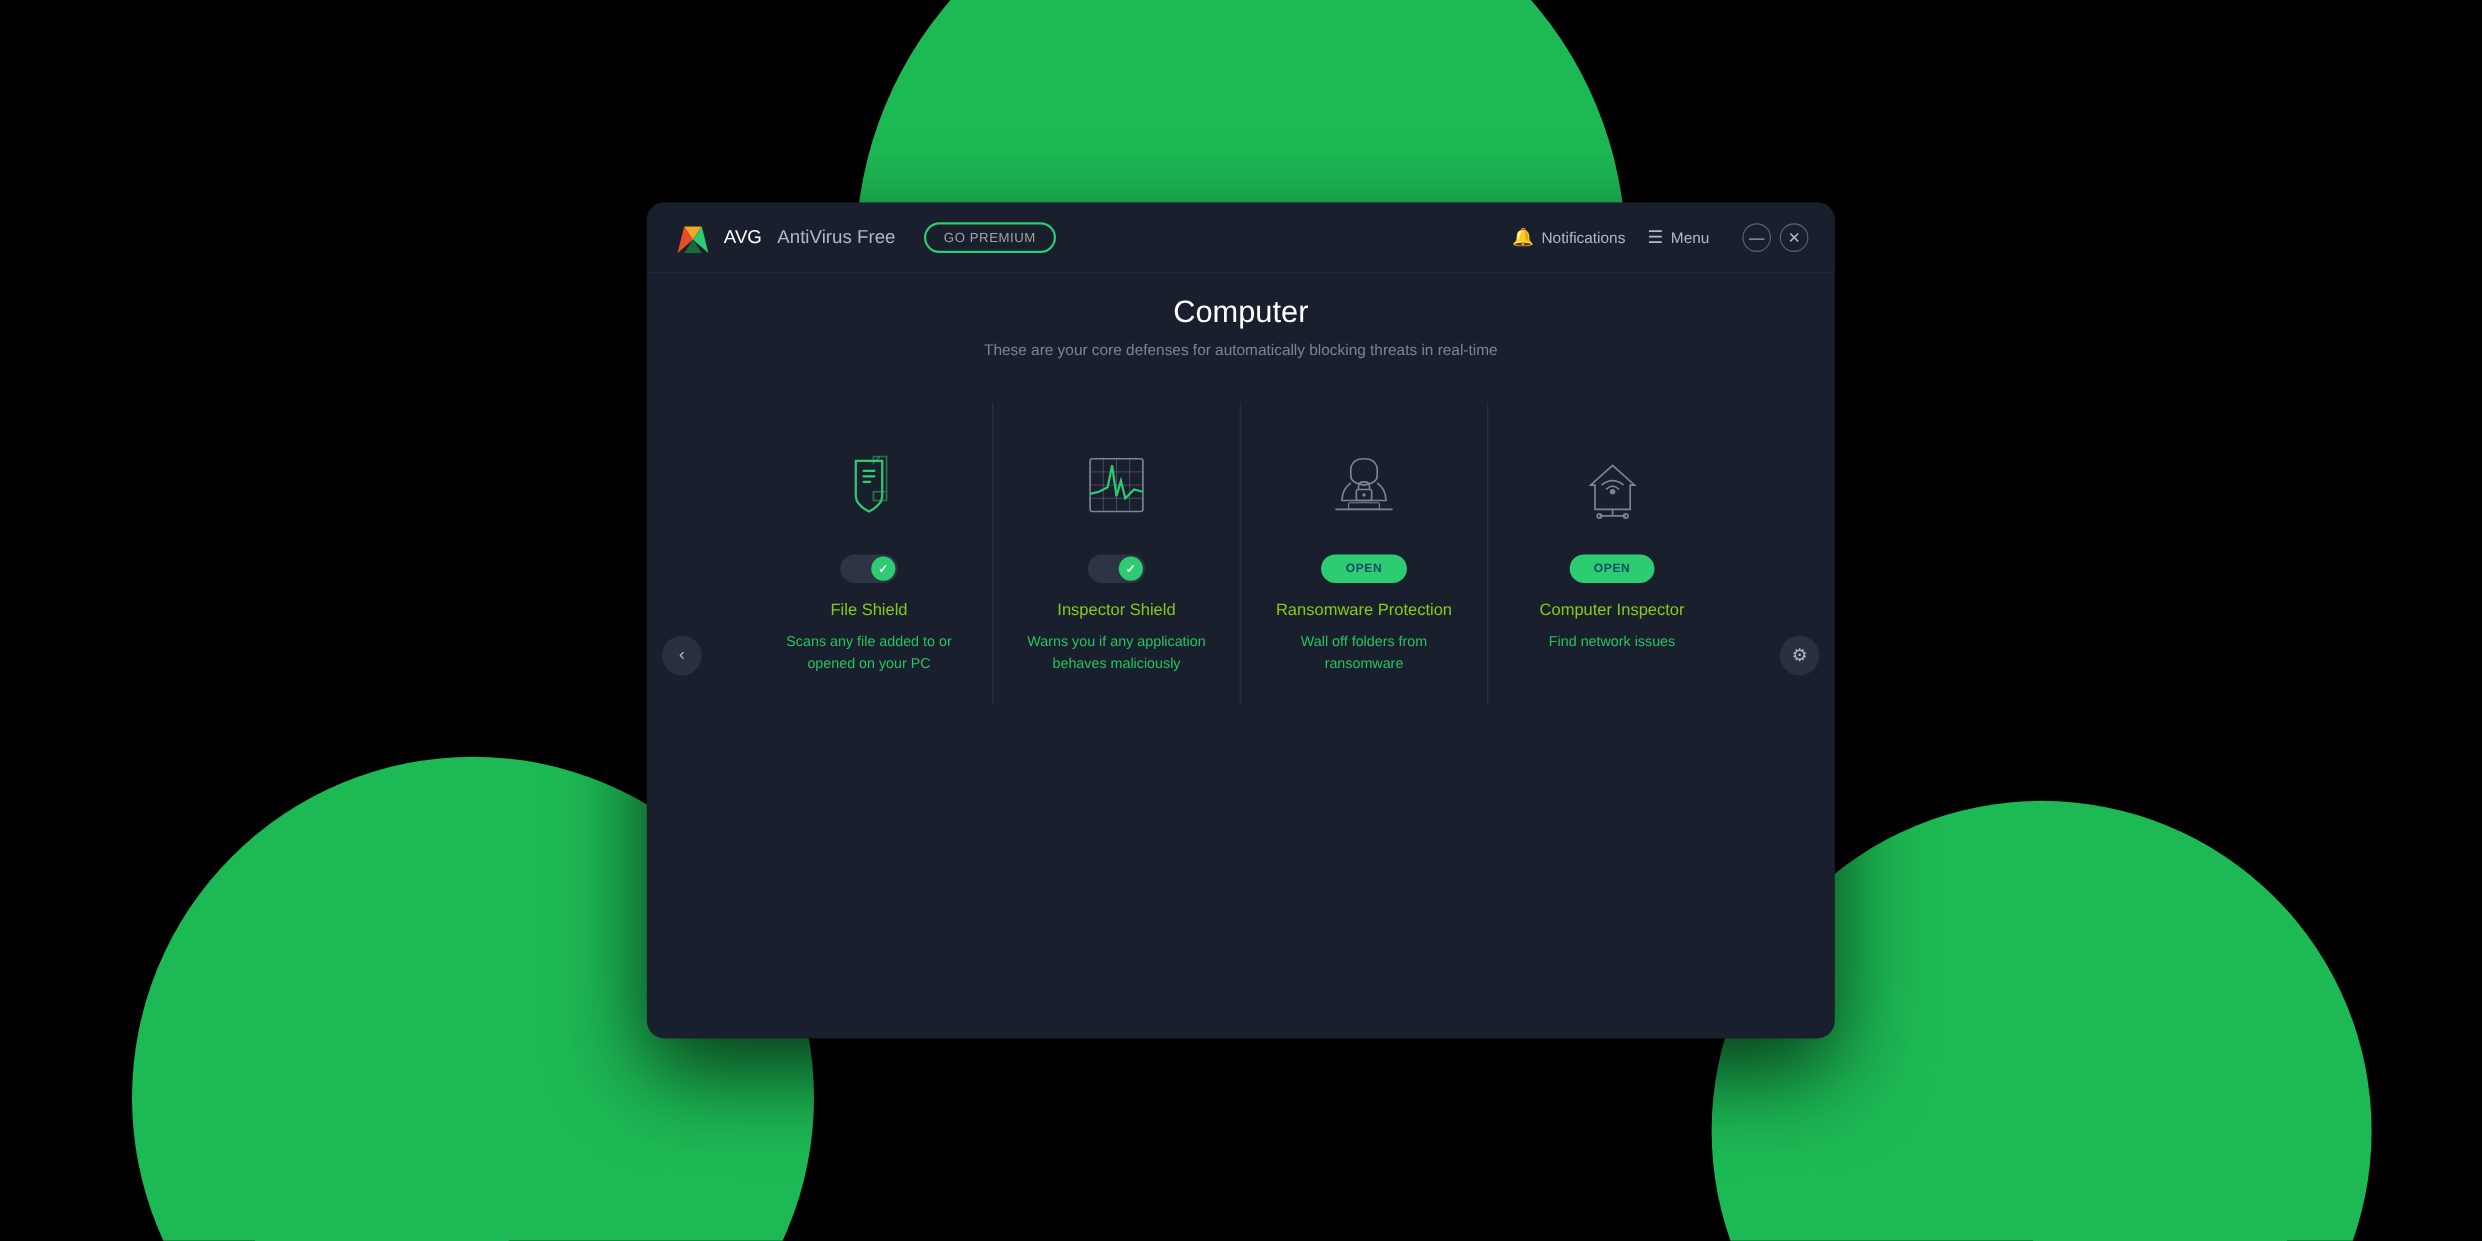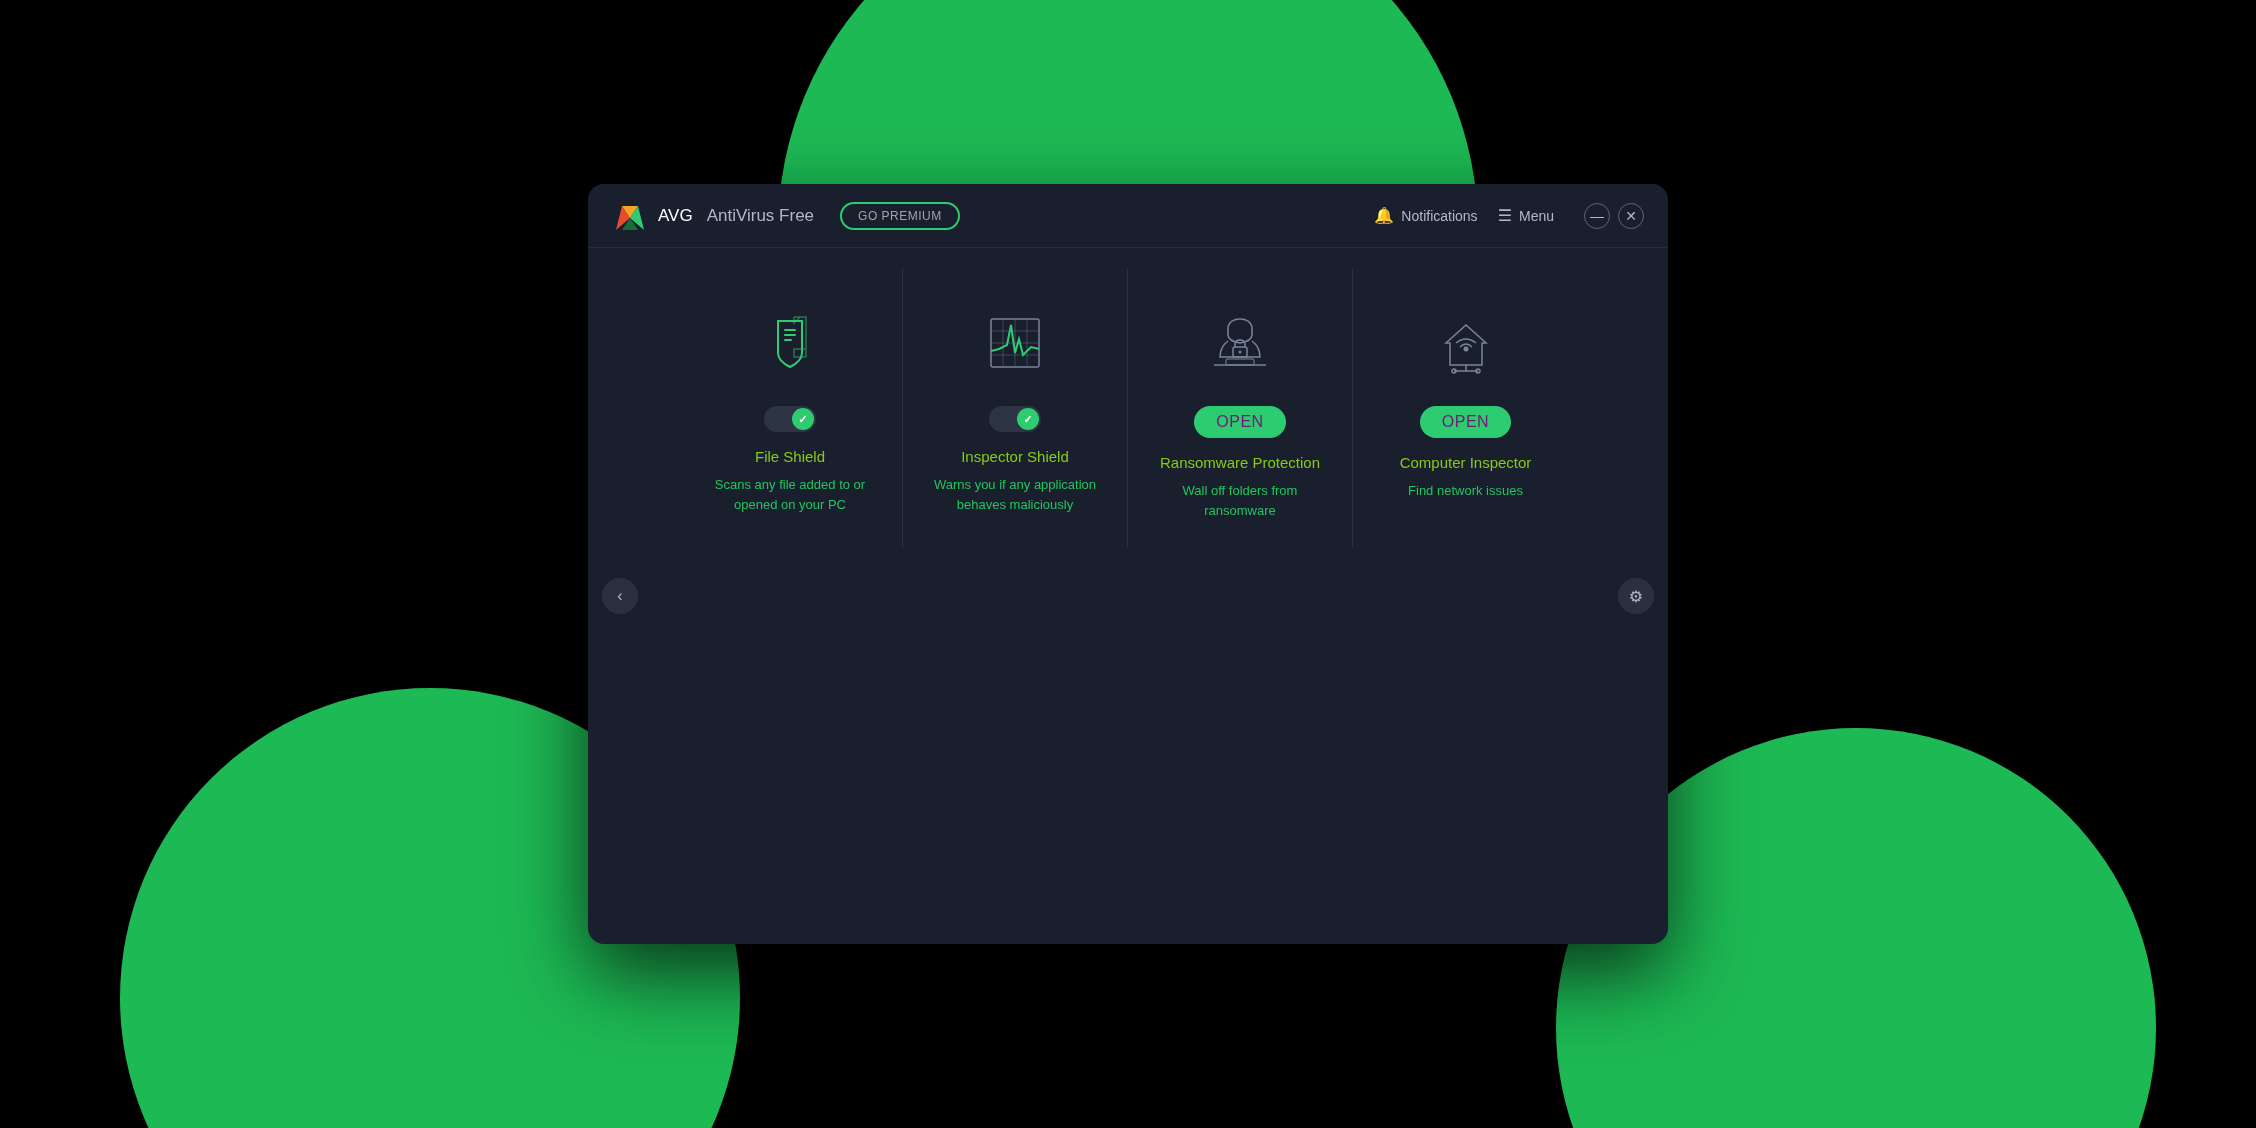--- a/index.html
+++ b/index.html
@@ -248,26 +248,26 @@
     }
     .toggle-check {
       color: #fff;
       font-size: 11px;
       font-weight: 700;
     }
 
     
     .open-btn {
       background: #2ecc71;
-      color: #701a75;
+      color: #0c4a6e;
       border: none;
       border-radius: 20px;
       padding: 7px 22px;
-      font-size: 16px;
-      font-weight: 400;
+      font-size: 11px;
+      font-weight: 700;
       cursor: pointer;
       margin-bottom: 16px;
       letter-spacing: 0.5px;
     }
 
     .card-name {
       color: #84cc16;
       font-size: 15px;
       font-weight: 500;
       margin-bottom: 10px;
@@ -317,20 +317,24 @@
       </div>
     </div>
   </div>
 
   <div class="main-content">
 
     <button class="nav-arrow nav-arrow-left">‹</button>
 
     <button class="nav-arrow nav-arrow-right">⚙</button>
 
+    <div class="page-heading">
+      <h1 class="page-title">Computer</h1>
+      <p class="page-subtitle">These are your core defenses for automatically blocking threats in real-time</p>
+    </div>
 
     <div class="cards-grid">
 
       <div class="card">
         <div class="card-icon-wrap">
           <svg viewBox="0 0 80 80" fill="none" xmlns="http://www.w3.org/2000/svg">
 
             <path d="M28 18 L28 50 Q28 58 40 64 Q52 58 52 50 L52 18 Z" stroke="#2ecc71" stroke-width="2" fill="none"></path>
 
             <rect x="34" y="26" width="12" height="2" rx="1" fill="#2ecc71"></rect>

